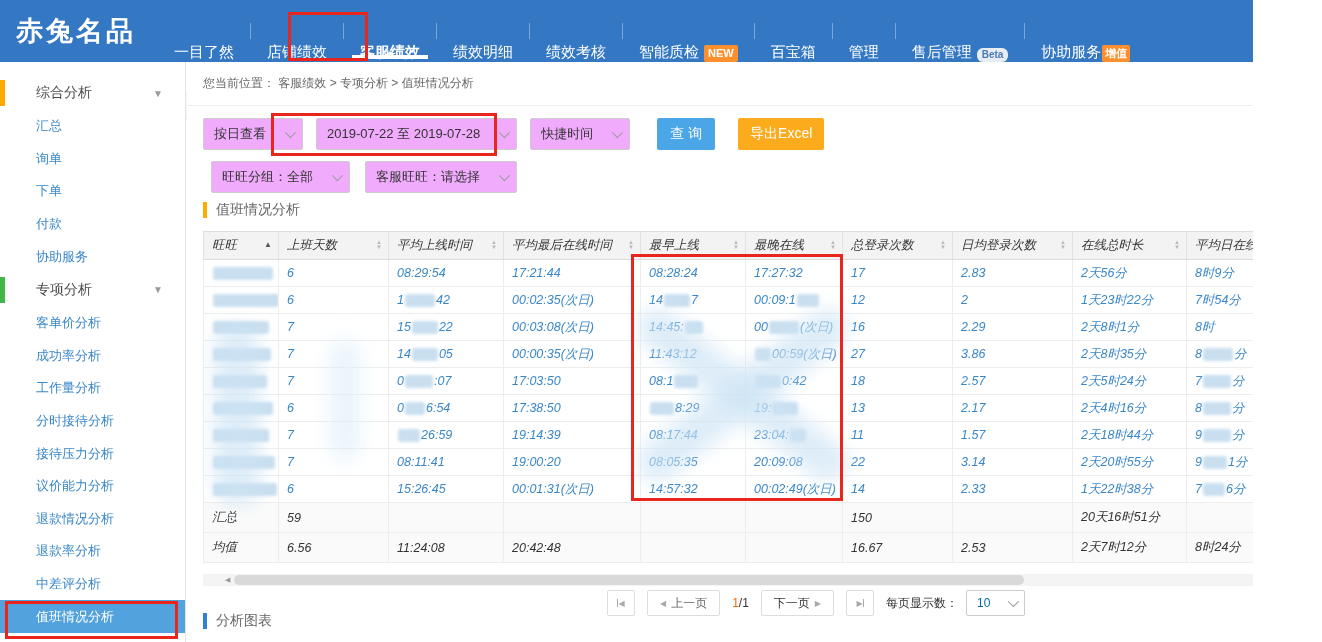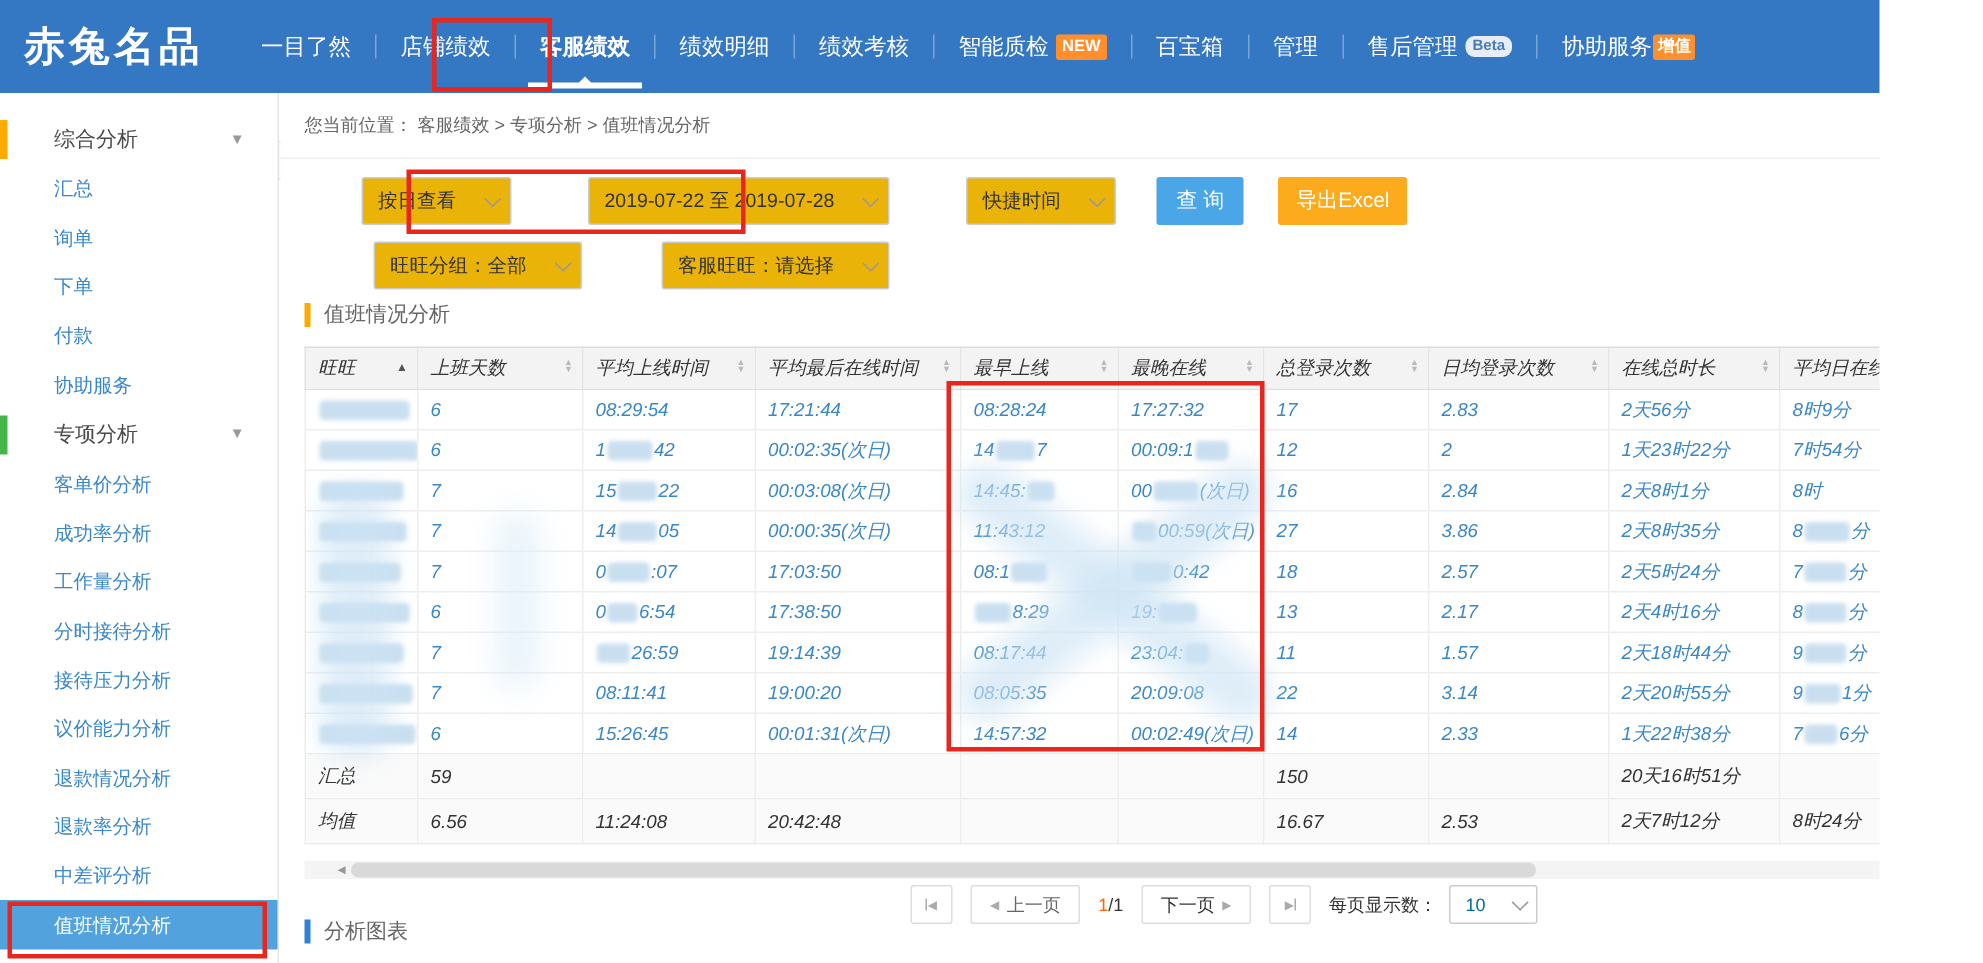--- a/index.html
+++ b/index.html
@@ -3,21 +3,21 @@
 <meta charset="utf-8">
 <style>
   html,body{margin:0;padding:0;background:#fff;}
   *{box-sizing:border-box;font-family:"Liberation Sans","DejaVu Sans",sans-serif;}
   .page{position:relative;width:1253px;height:642px;background:#fff;overflow:hidden;}
 
   
   .topnav{position:absolute;left:0;top:0;width:1322px;height:62px;background:#3478c3;display:flex;align-items:center;}
   .logo{color:#fff;font-size:27px;font-weight:800;letter-spacing:3px;margin-left:16px;width:150px;}
   .nav-items{display:flex;align-items:center;height:100%;margin-left:-8px;}
-  .nav-item{position:relative;color:#fff;font-size:15px;padding:0 16px;height:100%;display:flex;align-items:center;cursor:pointer;white-space:nowrap;}
+  .nav-item{position:relative;color:#fff;font-size:15px;padding:0 16px;height:100%;display:flex;align-items:flex-end;cursor:pointer;white-space:nowrap;}
   .nav-item.active .nav-label{font-weight:bold;}
   .nav-sep{width:1px;height:16px;background:rgba(255,255,255,.35);}
   .badge{margin-left:5px;font-size:11px;line-height:1;padding:3px 4px;border-radius:2px;}
   .badge.orange{background:#ff8f2c;color:#fff;font-weight:bold;}
   .badge.orange-attached{background:#ff8f2c;color:#fff;font-weight:bold;margin-left:1px;padding:3px 3px;}
   .badge.light{background:#e7edf4;color:#4a7bb5;font-weight:bold;border-radius:6px;padding:2px 5px;font-size:10px;}
   .tab-underline{position:absolute;bottom:3px;left:50%;transform:translateX(-50%);width:76px;height:4px;background:#fff;}
   .tab-tri{position:absolute;top:-9px;left:50%;margin-left:-5px;width:0;height:0;border:5px solid transparent;border-bottom-color:#fff;}
 
   
@@ -28,21 +28,21 @@
   .sb-item{height:32.6px;display:flex;align-items:center;font-size:13px;color:#3a87c8;padding-left:36px;cursor:pointer;}
   .sb-item.active{background:#52a3dd;color:#fff;}
   .collapse-tab{position:absolute;left:186px;top:94px;width:13px;height:26px;background:#f4f8fb;border:1px solid #dfe6ec;border-left:none;border-radius:0 4px 4px 0;color:#5a9cd8;font-size:10px;display:flex;align-items:center;justify-content:center;cursor:pointer;}
 
   
   .content{position:absolute;left:187px;top:62px;width:1135px;height:580px;background:#fff;}
   .breadcrumb{height:44px;display:flex;align-items:center;padding-left:16px;font-size:12px;color:#666;border-bottom:1px solid #efefef;}
 
   .filters{position:absolute;left:16px;top:56px;display:flex;align-items:center;gap:13px;}
   .filters2{position:absolute;left:24px;top:99px;display:flex;align-items:center;gap:15px;}
-  .select{height:32px;border:1px solid #ccc;border-radius:2px;background:#eab308;display:flex;align-items:center;font-size:13px;color:#333;cursor:pointer;margin-left:38px;}
+  .select{height:32px;border:1px solid #ccc;border-radius:2px;background:#f0abfc;display:flex;align-items:center;font-size:13px;color:#333;cursor:pointer;}
   .select .lbl{padding:0 10px;}
   .select .arrow-zone{width:26px;height:100%;display:flex;align-items:center;justify-content:center;}
   .chev{width:8px;height:8px;border-right:1px solid #999;border-bottom:1px solid #999;transform:rotate(45deg) translateY(-2px);}
   .btn{height:32px;border:none;border-radius:2px;color:#fff;font-size:14px;cursor:pointer;display:flex;align-items:center;justify-content:center;}
   .btn.query{width:58px;background:#4ba6e8;text-align:center;}
   .btn.export{width:86px;background:#fbab1c;}
 
   .section-title{position:absolute;left:16px;display:flex;align-items:center;font-size:14px;color:#666;}
   .section-title .tbar{width:4px;height:16px;margin-right:9px;}
   .st-table{top:139px;}
@@ -309,21 +309,21 @@
               <td>7时54分</td>
             </tr>
             <tr>
               <td><span class="blurb" style="width:56px"></span></td>
               <td>7</td>
               <td>15<span class="blurb" style="width:26px"></span>22</td>
               <td>00:03:08(次日)</td>
               <td>14:45:<span class="blurb" style="width:18px"></span></td>
               <td>00<span class="blurb" style="width:30px"></span>(次日)</td>
               <td>16</td>
-              <td>2.84</td>
+              <td>2.29</td>
               <td>2天8时1分</td>
               <td>8时</td>
             </tr>
             <tr>
               <td><span class="blurb" style="width:58px"></span></td>
               <td>7</td>
               <td>14<span class="blurb" style="width:26px"></span>05</td>
               <td>00:00:35(次日)</td>
               <td>11:43:12</td>
               <td><span class="blurb" style="width:16px"></span>00:59(次日)</td>

